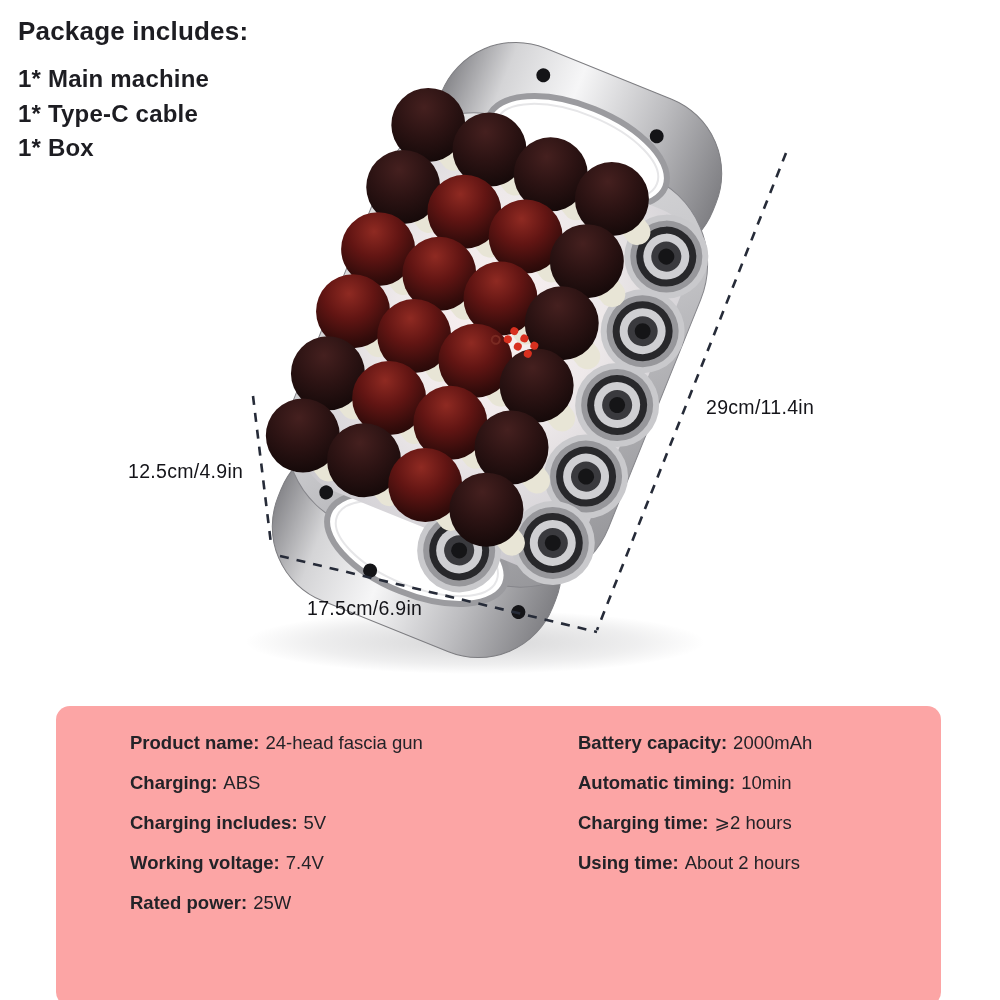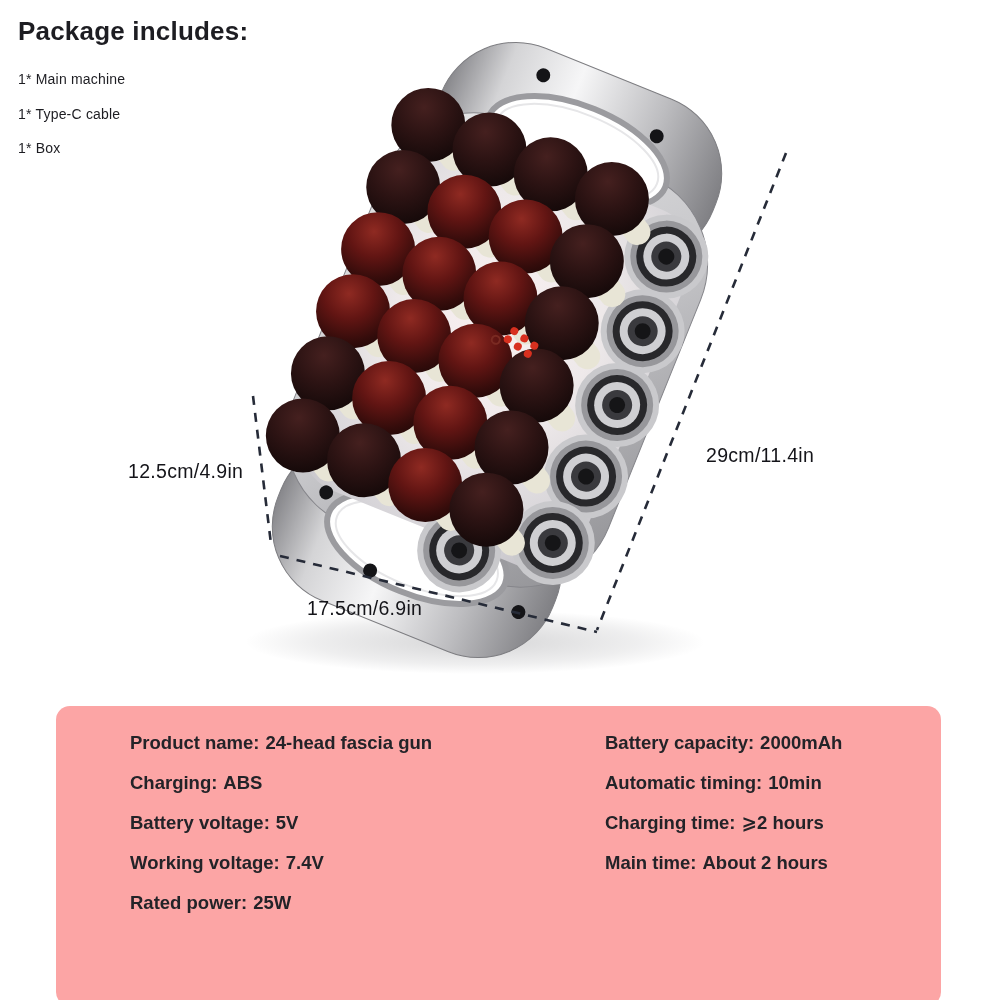--- a/index.html
+++ b/index.html
@@ -2,39 +2,39 @@
 <html><head>
 <meta charset="utf-8">
 <style>
   html,body { margin:0; padding:0; background:#ffffff; }
   body { width:1000px; height:1000px; font-family:"Liberation Sans","DejaVu Sans",sans-serif; }
   .page { position:relative; width:1000px; height:1000px; background:#ffffff; overflow:hidden; }
 
   
   .package { position:absolute; left:18px; top:16px; color:#1d1d22; }
   .package-title { margin:0 0 15px 0; font-size:26px; font-weight:600; letter-spacing:.2px; }
-  .pkg-item { font-size:14px; line-height:34.6px; font-weight:400; letter-spacing:.2px; }
+  .pkg-item { font-size:24px; line-height:34.6px; font-weight:700; letter-spacing:.2px; }
 
   
   .product-figure { position:absolute; left:0; top:0; width:1000px; height:700px; margin:0; }
   .product-svg { position:absolute; left:0; top:0; }
   .dim { position:absolute; font-size:19.5px; color:#141419; letter-spacing:.3px; white-space:nowrap; }
-  .dim-height { left:706px; top:396px;margin-top:48px; }
+  .dim-height { left:706px; top:396px; }
   .dim-width  { left:128px; top:460px; }
   .dim-depth  { left:307px; top:597px; }
 
   
   .spec-card { position:absolute; left:56px; top:706px; width:885px; height:300px;
                background:#fca5a5; border-radius:14px; }
   .spec-col { position:absolute; top:17px; }
   .col-left  { left:74px; }
-  .col-right { left:549px; }
+  .col-right { left:522px; }
   .spec-row { height:40px; display:flex; align-items:center; font-size:18.5px; color:#232328; white-space:nowrap; }
   .spec-label { font-weight:700; margin-right:6px; }
-  .spec-value { font-weight:700; }
+  .spec-value { font-weight:400; }
 </style>
 </head>
 <body>
 
 <div class="page">
 
   <section class="package">
     <h2 class="package-title">Package includes:</h2>
     <div class="pkg-item">1* Main machine</div>
     <div class="pkg-item">1* Type-C cable</div>
@@ -207,21 +207,21 @@
     <div class="spec-col col-left">
       <div class="spec-row">
         <span class="spec-label">Product name:</span>
         <span class="spec-value">24-head fascia gun</span>
       </div>
       <div class="spec-row">
         <span class="spec-label">Charging:</span>
         <span class="spec-value">ABS</span>
       </div>
       <div class="spec-row">
-        <span class="spec-label">Battery voltage:</span>
+        <span class="spec-label">Charging includes:</span>
         <span class="spec-value">5V</span>
       </div>
       <div class="spec-row">
         <span class="spec-label">Working voltage:</span>
         <span class="spec-value">7.4V</span>
       </div>
       <div class="spec-row">
         <span class="spec-label">Rated power:</span>
         <span class="spec-value">25W</span>
       </div>
@@ -233,19 +233,19 @@
       </div>
       <div class="spec-row">
         <span class="spec-label">Automatic timing:</span>
         <span class="spec-value">10min</span>
       </div>
       <div class="spec-row">
         <span class="spec-label">Charging time:</span>
         <span class="spec-value">⩾2 hours</span>
       </div>
       <div class="spec-row">
-        <span class="spec-label">Main time:</span>
+        <span class="spec-label">Using time:</span>
         <span class="spec-value">About 2 hours</span>
       </div>
     </div>
   </section>
 
 </div>
 
 </body></html>

